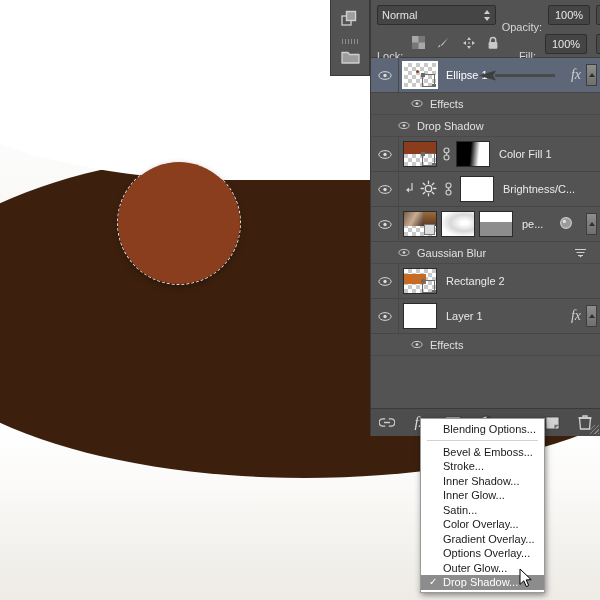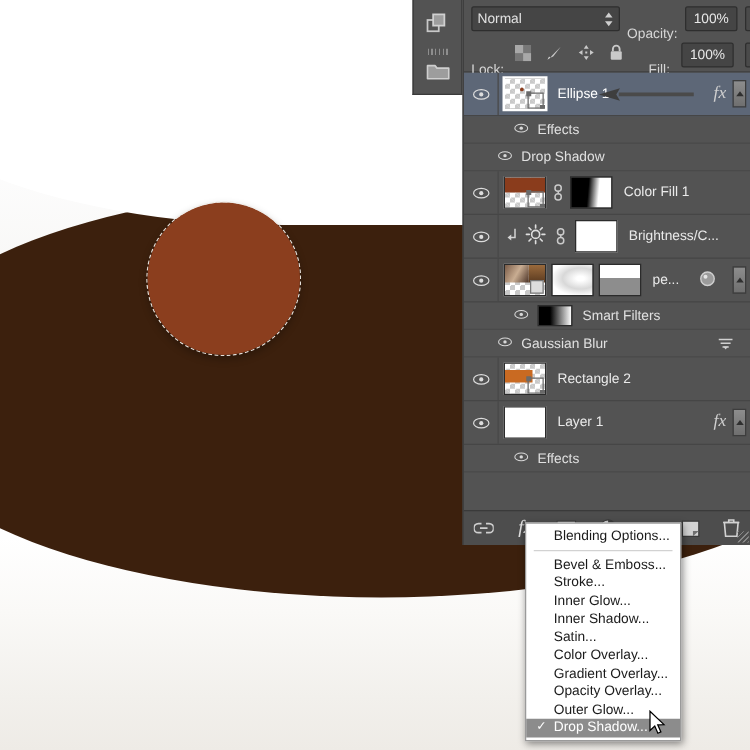--- a/index.html
+++ b/index.html
@@ -509,30 +509,20 @@
       <span style="position:absolute; right:28px;">
         <svg width="14" height="14" viewBox="0 0 14 14">
             <circle cx="7" cy="7" r="5.4" fill="#9b9b9b" stroke="#cfcfcf" stroke-width="1.1"></circle>
             <circle cx="5.4" cy="5.4" r="1.6" fill="#e4e4e4"></circle>
           </svg>
       </span>
       <span class="expander">
           <i></i>
         </span>
     </div>
-    <div class="sub-row lvl1">
-      <span class="sub-eye">
-        <svg width="12" height="9" viewBox="0 0 14 9">
-            <ellipse cx="7" cy="4.5" rx="6" ry="3.6" fill="none" stroke="#d8d8d8" stroke-width="1"></ellipse>
-            <circle cx="7" cy="4.5" r="1.6" fill="#d8d8d8"></circle>
-          </svg>
-      </span>
-      <span style="width:28px;height:17px;border:1px solid #2b2b2b;background:linear-gradient(90deg,#000 0 35%, #ffffff 100%);margin-right:8px;"></span>
-      <span class="sub-text">Smart Filters</span>
-    </div>
     <div class="sub-row lvl2">
       <span class="sub-eye">
         <svg width="12" height="9" viewBox="0 0 14 9">
             <ellipse cx="7" cy="4.5" rx="6" ry="3.6" fill="none" stroke="#d8d8d8" stroke-width="1"></ellipse>
             <circle cx="7" cy="4.5" r="1.6" fill="#d8d8d8"></circle>
           </svg>
       </span>
       <span class="sub-text">Gaussian Blur</span>
       <span class="filter-mask-ic">
         <svg width="13" height="12" viewBox="0 0 13 12">
@@ -642,36 +632,36 @@
     <span>Blending Options...</span>
   </div>
   <div class="mi-divider"></div>
   <div class="mi">
     <span>Bevel &amp; Emboss...</span>
   </div>
   <div class="mi">
     <span>Stroke...</span>
   </div>
   <div class="mi">
+    <span>Inner Shadow...</span>
+  </div>
+  <div class="mi">
     <span>Inner Glow...</span>
   </div>
   <div class="mi">
-    <span>Inner Shadow...</span>
-  </div>
-  <div class="mi">
     <span>Satin...</span>
   </div>
   <div class="mi">
     <span>Color Overlay...</span>
   </div>
   <div class="mi">
     <span>Gradient Overlay...</span>
   </div>
   <div class="mi">
-    <span>Opacity Overlay...</span>
+    <span>Options Overlay...</span>
   </div>
   <div class="mi">
     <span>Outer Glow...</span>
   </div>
   <div class="mi highlight">
     <span class="check">✓</span>
     <span>Drop Shadow...</span>
   </div>
 </div>
 

